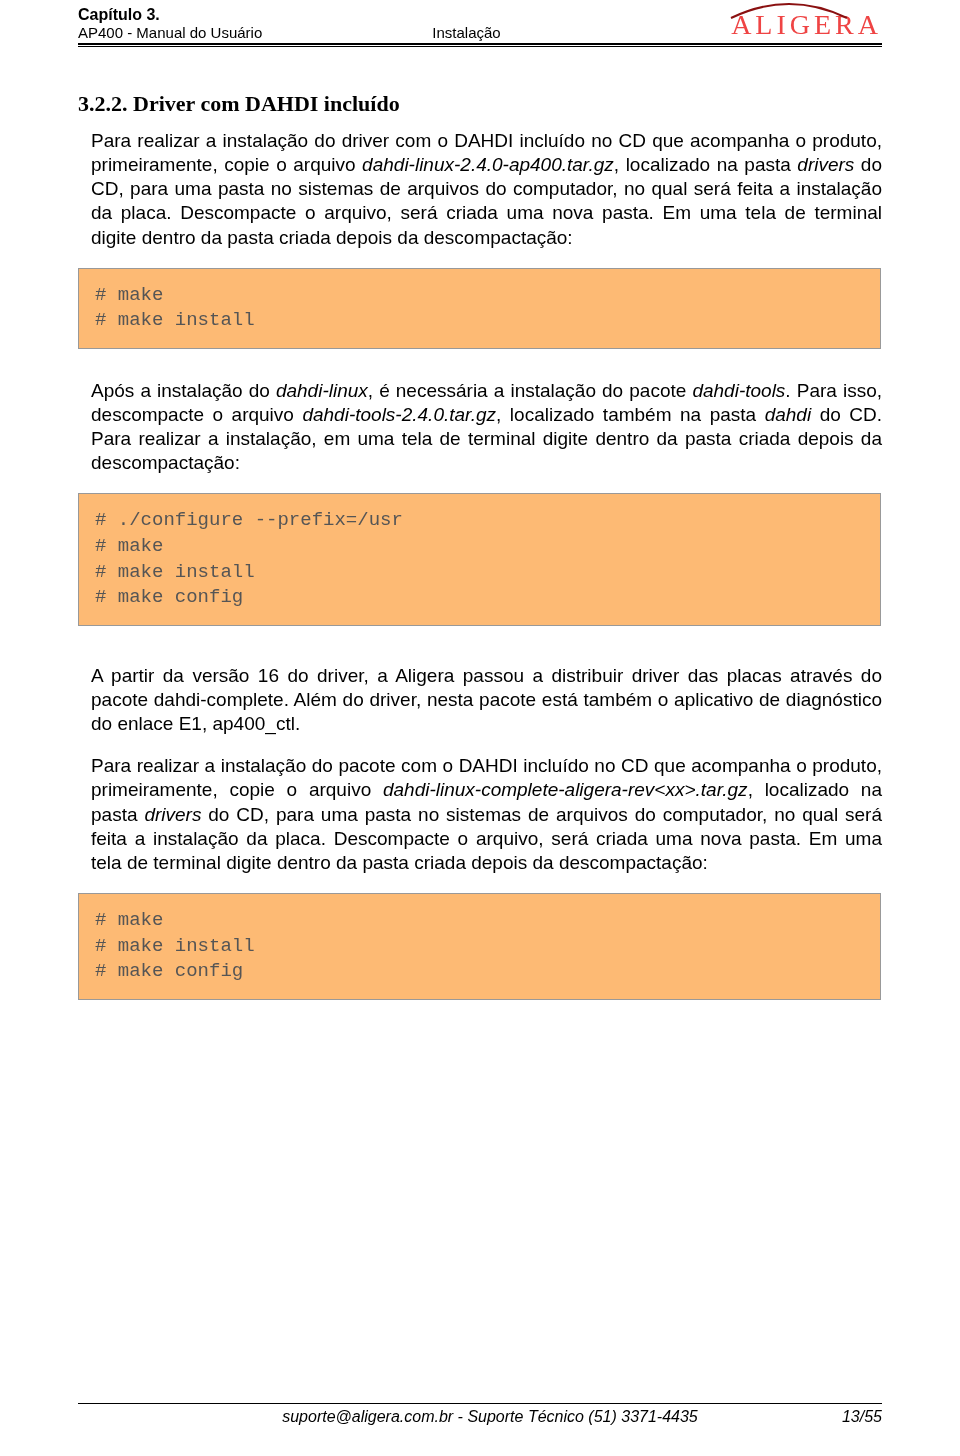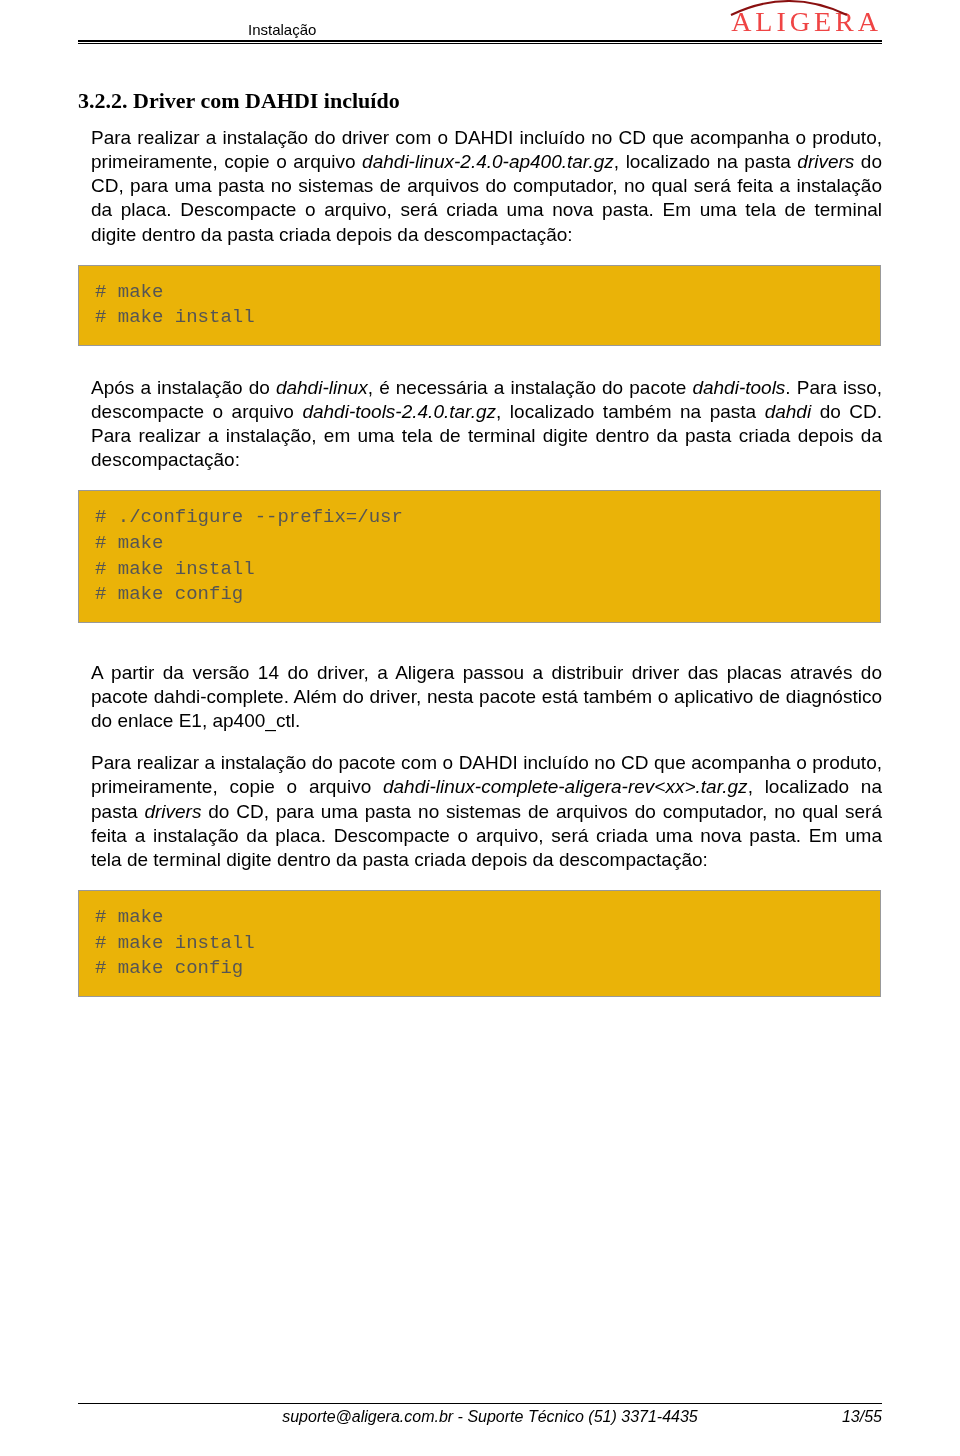--- a/index.html
+++ b/index.html
@@ -12,34 +12,38 @@
   .head-center { font-size:15px; text-align:left; flex:1; margin-left:170px; }
   .head-right { text-align:right; }
   .brand { font-family:"Times New Roman",serif; letter-spacing:4px; font-size:28px; color:#ef4444; position:relative; display:inline-block; }
   .brand-arc { position:absolute; left:-2px; top:-11px; width:120px; height:22px; }
   .hr-thick { border:none; border-top:2px solid #000; margin-top:2px; }
   .hr-thin { border:none; border-top:1px solid #000; margin-top:1px; }
   .content { padding-top:44px; }
   h2 { font-size:22px; font-weight:700; margin:0 0 12px 0;font-family:Liberation Serif, serif; }
   p { font-size:19px; line-height:1.27; text-align:justify; margin:0 0 18px 13px; }
   .italic { font-style:italic; }
-  .codebox { border:1px solid #999; background:#eab308; padding:14px 16px; margin:0 1px 30px 0; font-family:"Courier New",monospace; font-size:19px; line-height:1.35; color:#555; white-space:pre; }
+  .codebox { border:1px solid #999; background:#fdba74; padding:14px 16px; margin:0 1px 30px 0; font-family:"Courier New",monospace; font-size:19px; line-height:1.35; color:#555; white-space:pre; }
   .sp { height:8px; }
   .footer { position:absolute; bottom:30px; left:78px; right:78px; }
   .footer .hr-thin { margin-bottom:2px; }
   .foot-row { display:flex; justify-content:flex-end; font-size:16px; font-style:italic; padding-top:2px; }
   .foot-center { flex:1; text-align:center; }
   .foot-right { font-style:italic; }
 </style>
 </head>
 <body>
 <div class="page">
 
   <div class="head">
     <div class="head-row">
+      <div>
+        <div class="head-left-top">Capítulo 3.</div>
+        <div class="head-left-bot">AP400 - Manual do Usuário</div>
+      </div>
       <div class="head-center">Instalação</div>
       <div class="head-right">
         <span class="brand">
           <svg class="brand-arc" viewBox="0 0 120 22">
             <path d="M2 20 Q60 -8 118 20" stroke="#8a1010" stroke-width="2" fill="none"></path>
           </svg>
           <span>ALIGERA</span>
         </span>
       </div>
     </div>
@@ -64,21 +68,21 @@
 
     <div class="codebox"># ./configure --prefix=/usr
 # make
 # make install
 # make config</div>
 
 
     <div class="sp"></div>
 
 
-    <p>A partir da versão 14 do driver, a Aligera passou a distribuir driver das placas através do pacote dahdi-complete. Além do driver, nesta pacote está também o aplicativo de diagnóstico do enlace E1, ap400_ctl.</p>
+    <p>A partir da versão 16 do driver, a Aligera passou a distribuir driver das placas através do pacote dahdi-complete. Além do driver, nesta pacote está também o aplicativo de diagnóstico do enlace E1, ap400_ctl.</p>
 
     <p>
       <span>Para realizar a instalação do pacote com o DAHDI incluído no CD que acompanha o produto, primeiramente, copie o arquivo </span><span class="italic">dahdi-linux-complete-aligera-rev&lt;xx&gt;.tar.gz</span><span>, localizado na pasta </span><span class="italic">drivers</span><span> do CD, para uma pasta no sistemas de arquivos do computador, no qual será feita a instalação da placa. Descompacte o arquivo, será criada uma nova pasta. Em uma tela de terminal digite dentro da pasta criada depois da descompactação:</span>
     </p>
 
     <div class="codebox"># make
 # make install
 # make config</div>
 
   </div>

